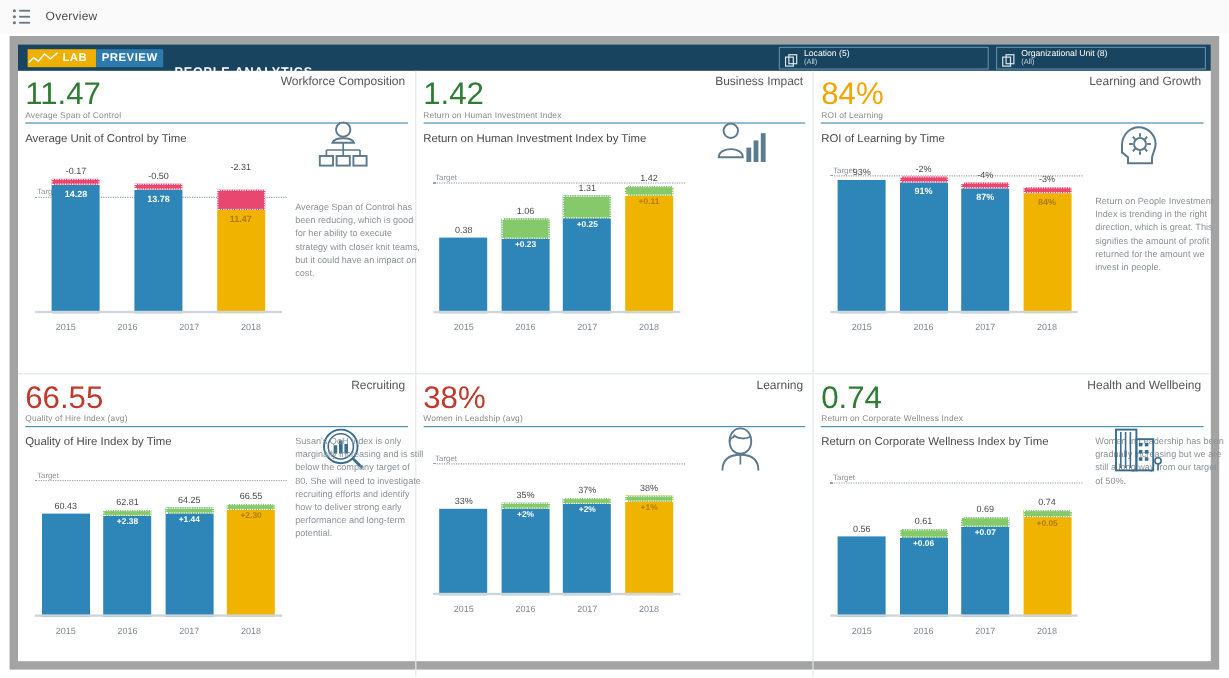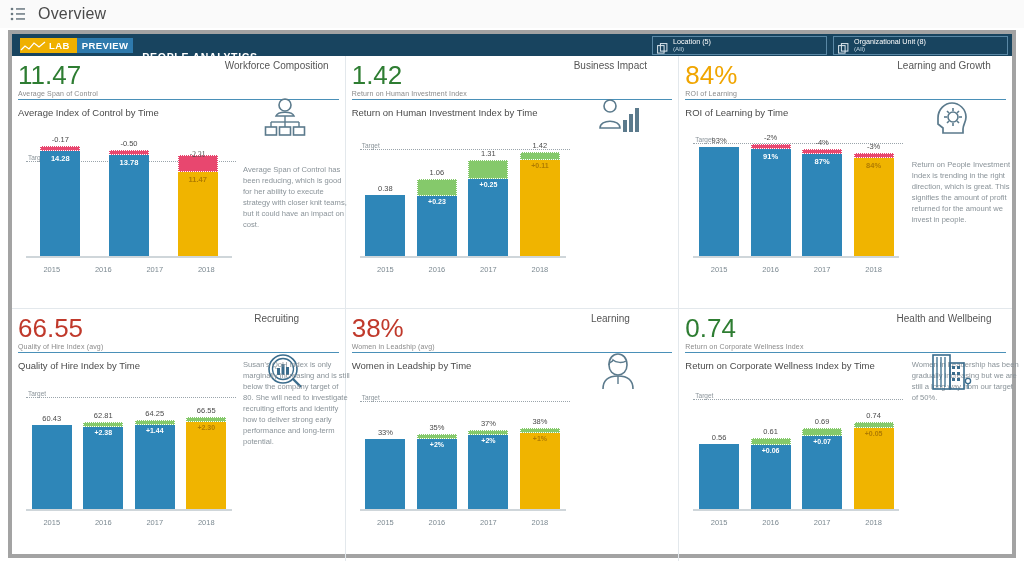--- a/index.html
+++ b/index.html
@@ -9,27 +9,27 @@
     font-family: "Liberation Sans", sans-serif;
     overflow: hidden;
   }
 
   
   #shell-bar {
     height: 28px; display: flex; align-items: center;
     padding-left: 10px; background: #fafafa;
   }
   #shell-menu-icon { width: 16px; height: 14px; display: block; margin-right: 12px; }
-  #shell-title { font-size: 16px; color: #4a4a4a; letter-spacing: .2px; }
+  #shell-title { font-size: 10px; color: #4a4a4a; letter-spacing: .2px; }
 
   
   #dashboard {
     position: absolute; left: 8px; top: 30px;
     width: 1008px; height: 528px;
-    border: 4px solid #a3a3a3;
+    border: 7px solid #a3a3a3;
     background: #ffffff;
   }
 
   
   #title-bar {
     height: 22px; background: #18445f; display: flex; align-items: center;
     padding: 0 4px; position: relative;
   }
   #lab-badge {
     display: flex; align-items: center; height: 15px; margin-left: 4px;
@@ -73,21 +73,21 @@
   .kpi-label {
     font-size: 7px; color: #8a8a8a; letter-spacing: .15px;
     padding-bottom: 2px; border-bottom: 1px solid #4a90b8;
     margin-top: 1px;
   }
   .chart-title { font-size: 9.5px; color: #4a4a4a; margin-top: 7px; }
 
   
   .cat-header {
     position: absolute; top: 4px; right: 8px;
-    font-size: 10px; color: #555; text-align: center; line-height: 1.2;
+    font-size: 10px; color: #555; text-align: right; line-height: 1.2;
     width: 120px;
   }
   .cat-icon { position: absolute; top: 42px; right: 38px; }
 
   
   .chart {
     position: relative; height: 148px; margin-top: 10px;
     width: 218px;
   }
   .target-line {
@@ -215,21 +215,21 @@
             <line x1="8" y1="24" x2="8" y2="29" stroke="#5b7a8c" stroke-width="1.4"></line>
             <line x1="22" y1="24" x2="22" y2="29" stroke="#5b7a8c" stroke-width="1.4"></line>
             <line x1="36" y1="24" x2="36" y2="29" stroke="#5b7a8c" stroke-width="1.4"></line>
             <rect x="2.5" y="29" width="11" height="8" fill="none" stroke="#5b7a8c" stroke-width="1.6"></rect>
             <rect x="16.5" y="29" width="11" height="8" fill="none" stroke="#5b7a8c" stroke-width="1.6"></rect>
             <rect x="30.5" y="29" width="11" height="8" fill="none" stroke="#5b7a8c" stroke-width="1.6"></rect>
           </svg>
         </div>
         <div class="kpi-value green">11.47</div>
         <div class="kpi-label">Average Span of Control</div>
-        <div class="chart-title">Average Index of Control by Time</div>
+        <div class="chart-title">Average Unit of Control by Time</div>
         <div class="chart">
             <div class="target-line" style="bottom: 114px;"></div>
             <div class="target-label" style="bottom: 115px;">Target</div>
             <div class="bars">
               <div class="bar-slot">
                 <div class="bar-stack">
                   <div class="seg-base blue" style="height: 107.1px;"></div>
                   <div class="seg-delta down" style="height: 5px; bottom: 107.1px;"></div>
                   <div class="val-top" style="bottom: 114.1px;">-0.17</div>
                   <div class="val-in" style="bottom: 95.1px;">14.28</div>
@@ -240,21 +240,21 @@
                   <div class="seg-base blue" style="height: 103.35px;"></div>
                   <div class="seg-delta down" style="height: 5px; bottom: 103.35px;"></div>
                   <div class="val-top" style="bottom: 110.35px;">-0.50</div>
                   <div class="val-in" style="bottom: 91.35px;">13.78</div>
                 </div>
               </div>
               <div class="bar-slot">
                 <div class="bar-stack">
                   <div class="seg-base gold" style="height: 86.025px;"></div>
                   <div class="seg-delta down" style="height: 17.325px; bottom: 86.025px;"></div>
-                  <div class="val-top" style="bottom: 99px; font-family: Liberation Serif, serif;">-2.31</div>
+                  <div class="val-top" style="bottom: 117px;">-2.31</div>
                   <div class="val-in dark" style="bottom: 74.025px;">11.47</div>
                 </div>
               </div>
             </div>
             <div class="axis-line"></div>
             <div class="axis-labels">
               <div class="axis-tick">2015</div>
               <div class="axis-tick">2016</div>
               <div class="axis-tick">2017</div>
               <div class="axis-tick">2018</div>
@@ -459,21 +459,20 @@
         <div class="cat-icon">
           <svg width="44" height="40" viewBox="0 0 44 40">
             <path d="M13 14c0-7 4-11 9-11s9 4 9 11c0 6-4 10-9 10s-9-4-9-10z" fill="none" stroke="#5b7a8c" stroke-width="1.6"></path>
             <path d="M13 14c0-4 3-2 4-5 3 3 10 3 13 1" fill="none" stroke="#5b7a8c" stroke-width="1.5"></path>
             <path d="M7 38c0-9 6-13 15-13s15 4 15 13" fill="none" stroke="#5b7a8c" stroke-width="1.6"></path>
             <line x1="22" y1="25" x2="22" y2="33" stroke="#5b7a8c" stroke-width="1.4"></line>
           </svg>
         </div>
         <div class="kpi-value red">38%</div>
         <div class="kpi-label">Women in Leadship (avg)</div>
-        <div class="chart-title">Women in Leadship by Time</div>
         <div class="chart">
             <div class="target-line" style="bottom: 127.091px;"></div>
             <div class="target-label" style="bottom: 128.091px;">Target</div>
             <div class="bars">
               <div class="bar-slot">
                 <div class="bar-stack">
                   <div class="seg-base blue" style="height: 72px;"></div>
                   <div class="val-top" style="bottom: 74px;">33%</div>
                 </div>
               </div>

